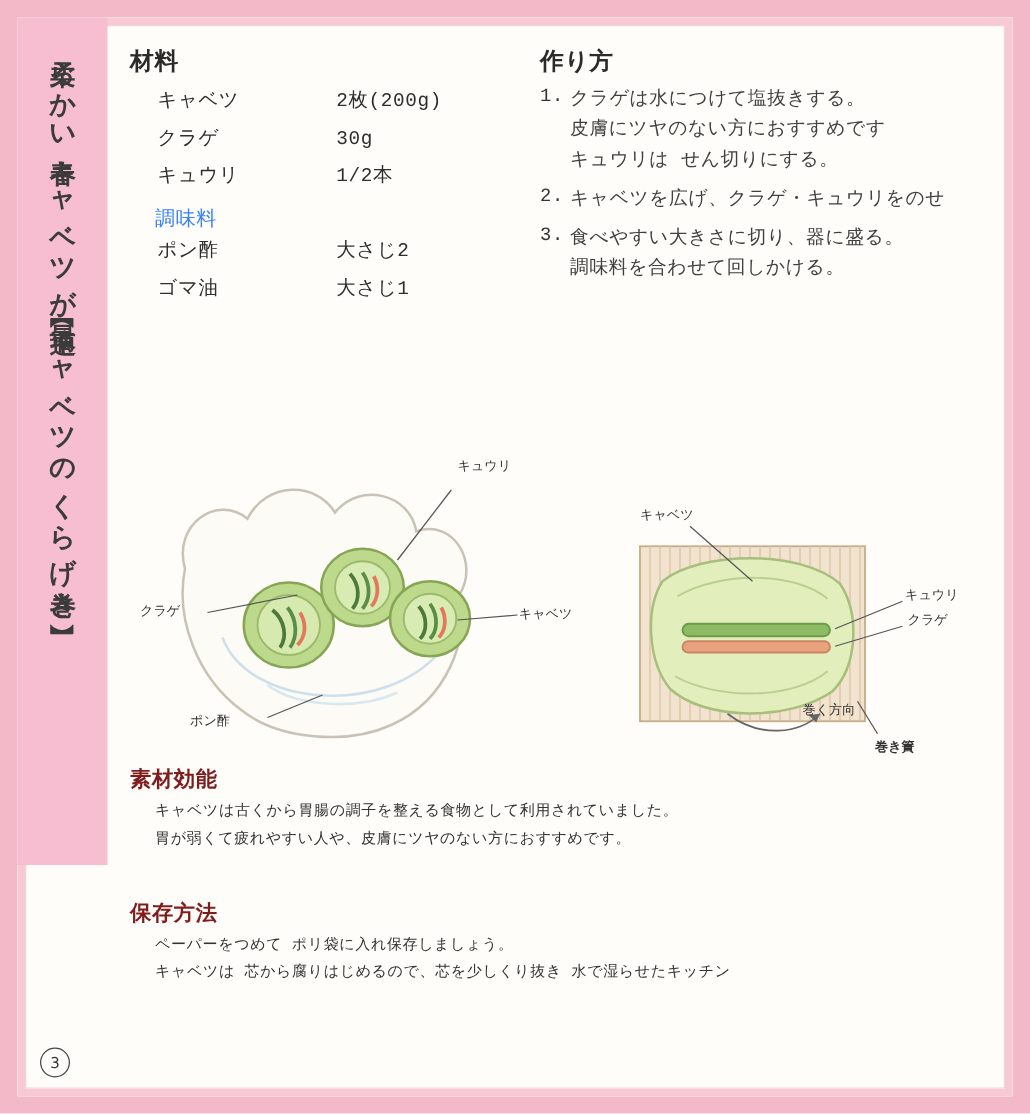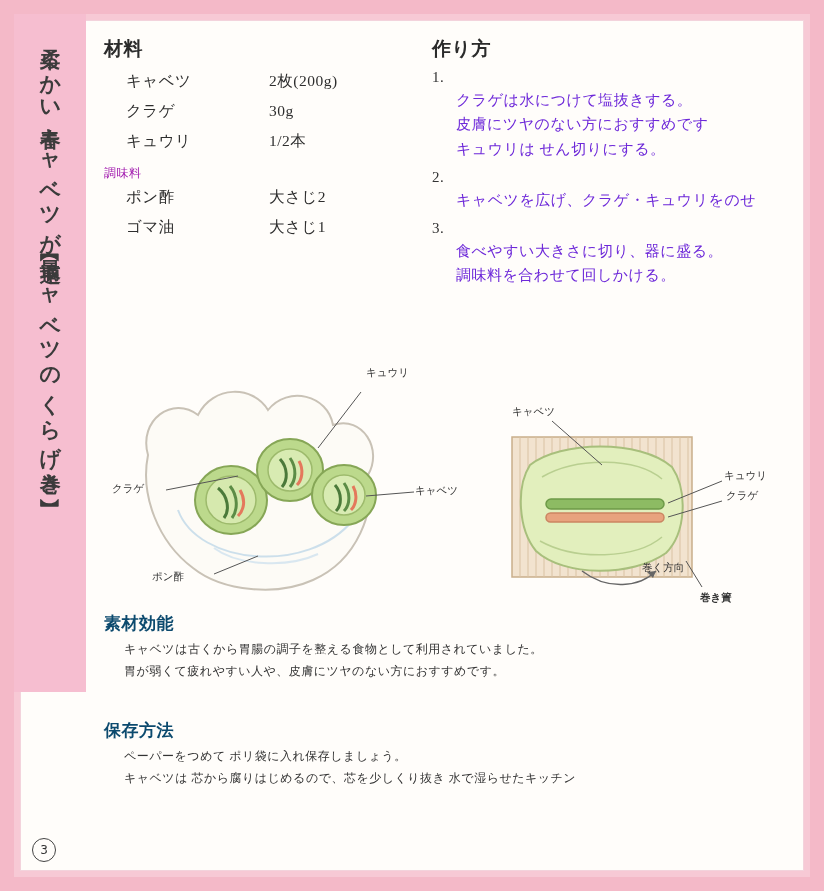--- a/index.html
+++ b/index.html
@@ -65,21 +65,21 @@
     line-height: 1.45;
     letter-spacing: 2px;
     color: #3b3b3b;
     font-weight: 600;
     white-space: pre;
     text-align: left;
   }
 
   
   .hw {
-    font-family: Liberation Serif, serif;
+    font-family: Liberation Mono, monospace;
     color: #2e2e2e;
     letter-spacing: 0.5px;
   }
   .hw-head {
     font-size: 19px;
     font-weight: 600;
     color: #2b2b2b;
   }
 
   
@@ -93,22 +93,23 @@
   .ing-row {
     display: flex;
     font-size: 15.5px;
     line-height: 1.95;
     color: #333;
   }
   .ing-name { width: 165px; padding-left: 22px; box-sizing: border-box; }
   .ing-amt  { width: 125px; }
   .ing-sub {
     margin-top: 8px;
-    font-size: 12px;
-    color: #a21caf;
+    font-size: 16px;
+    color: #3b82f6;
+    margin-left: 20px;
   }
 
   
   .steps {
     position: absolute;
     left: 432px;
     top: 36px;
     width: 352px;
   }
   .steps-title { margin-bottom: 6px; }
@@ -119,22 +120,21 @@
   .step-num {
     width: 24px;
     flex: none;
     font-size: 15px;
     color: #333;
     padding-top: 1px;
   }
   .step-text {
     font-size: 15px;
     line-height: 1.62;
-    color: #6d28d9;
-    margin-top: 20px;
+    color: #404040;
   }
 
   
   .illus-bowl {
     position: absolute;
     left: 118px;
     top: 360px;
     width: 340px;
     height: 260px;
   }
@@ -155,21 +155,21 @@
 
   
   .note {
     position: absolute;
     left: 104px;
     width: 666px;
   }
   .note-title {
     font-size: 17px;
     font-weight: 600;
-    color: #0c4a6e;
+    color: #7f1d1d;
     margin-bottom: 3px;
   }
   .note-line {
     font-size: 12px;
     line-height: 1.85;
     color: #333;
     padding-left: 20px;
   }
   .note-1 { top: 612px; }
   .note-2 { top: 719px; }

